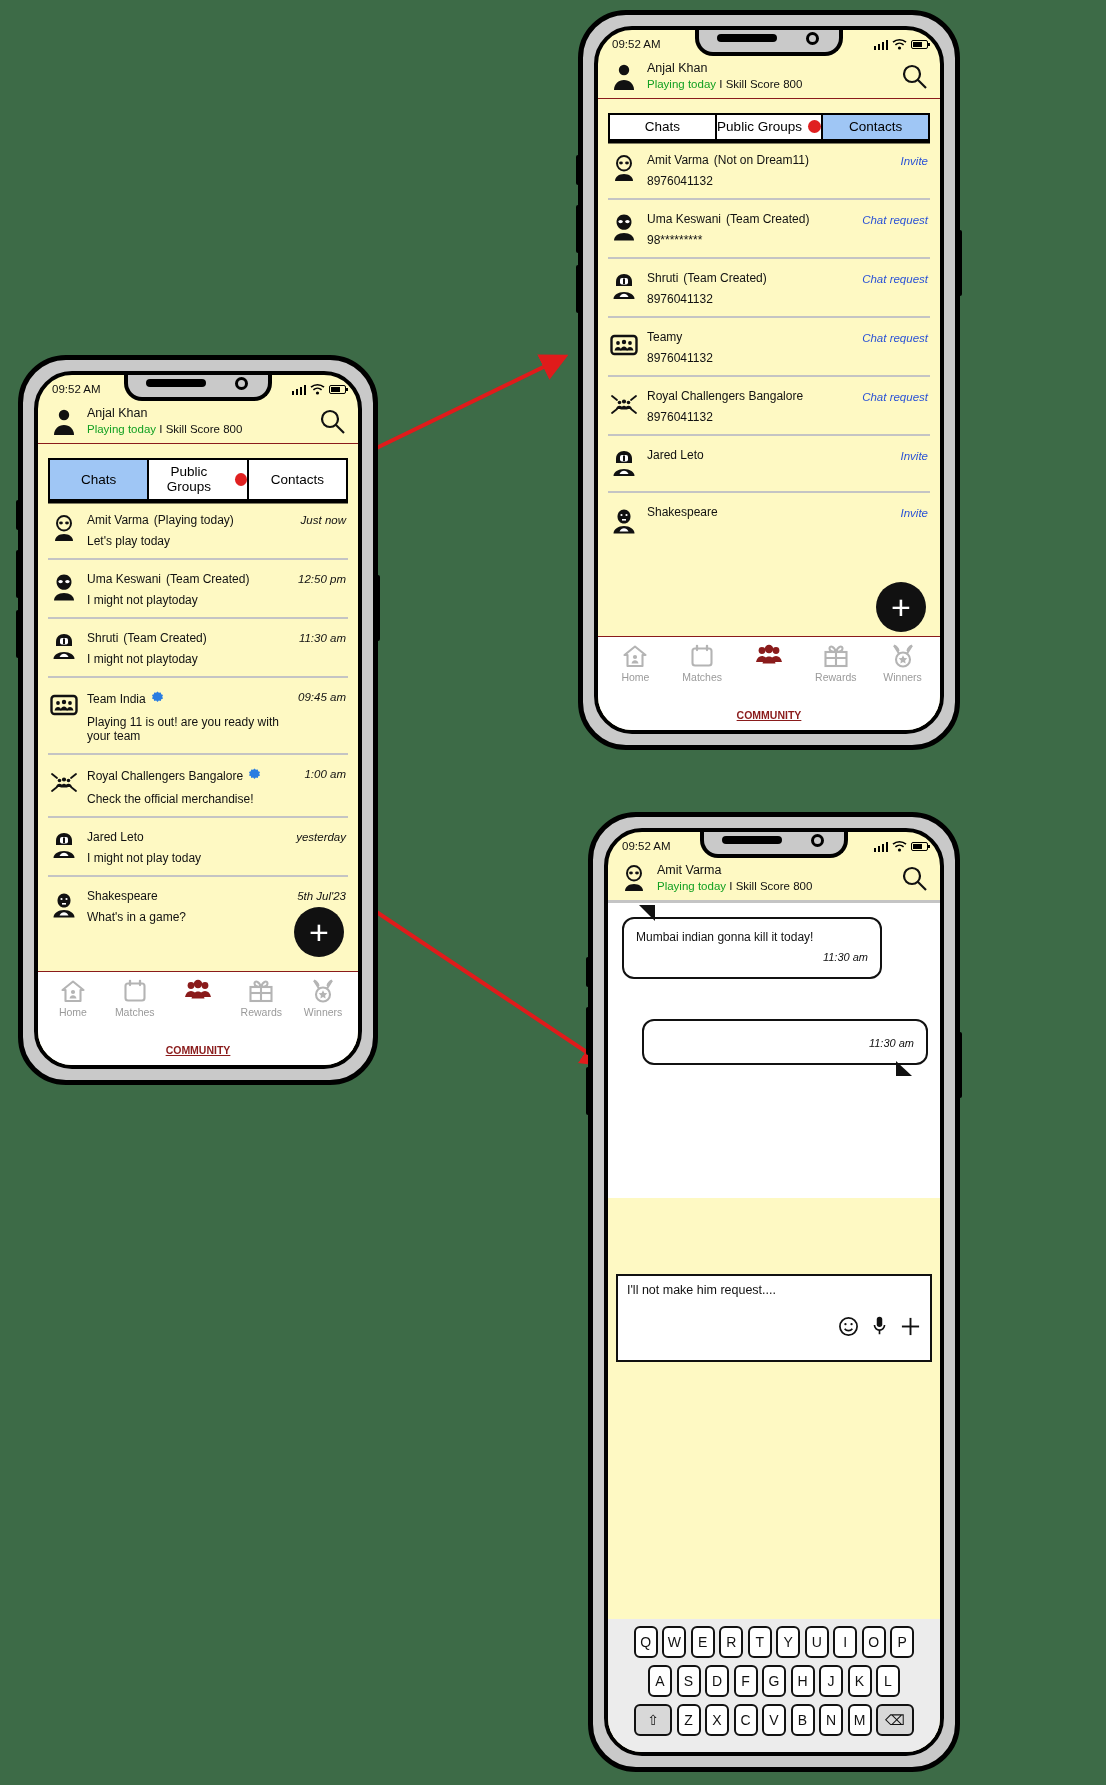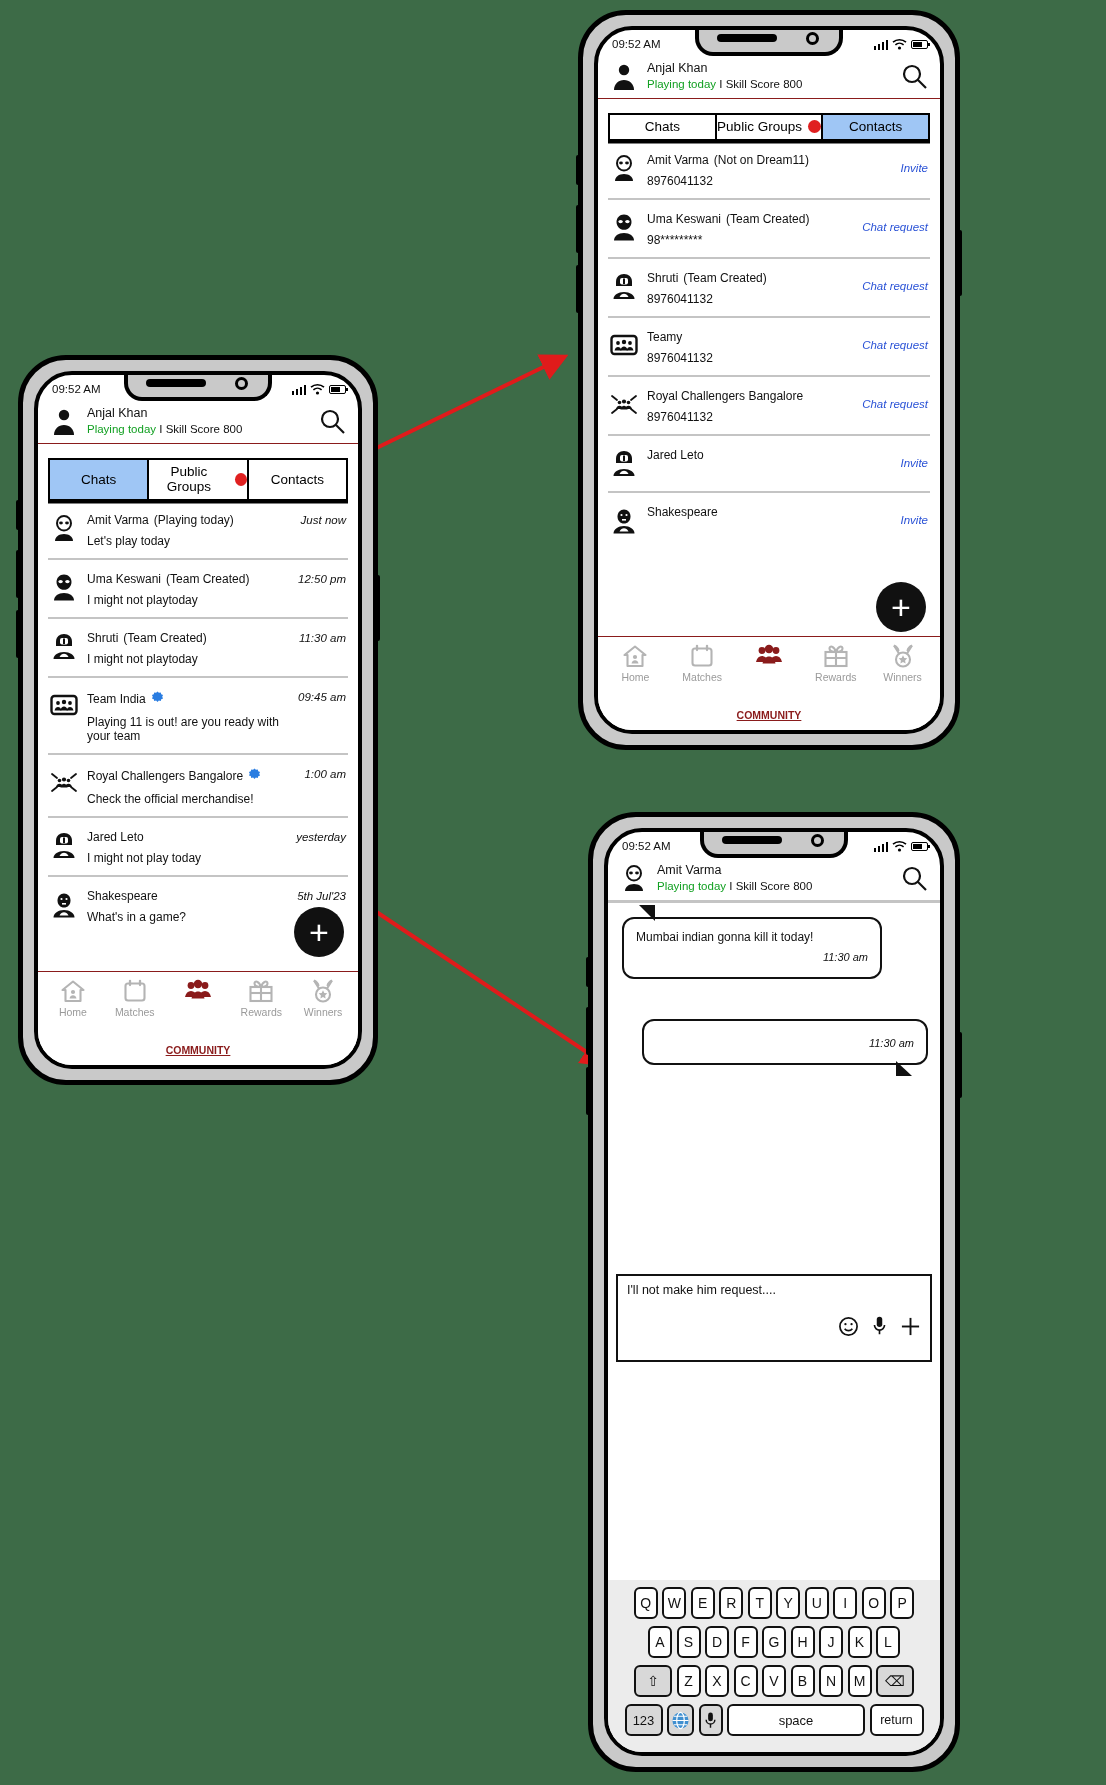--- a/index.html
+++ b/index.html
@@ -4,21 +4,21 @@
 <style>
   html,body{margin:0;padding:0;}
   body{
     width:1106px;height:1785px;position:relative;
     background:#3d6b47;
     font-family:"Liberation Sans", sans-serif;
     overflow:hidden;
   }
   
   .phone{position:absolute;border:5px solid #000;border-radius:48px;background:#c9c9c9;box-sizing:border-box;}
-  .phone-inner{position:absolute;inset:11px;border:4px solid #000;border-radius:38px;background:#ffffff;overflow:hidden;box-sizing:border-box;}
+  .phone-inner{position:absolute;inset:11px;border:4px solid #000;border-radius:38px;background:#fef9c3;overflow:hidden;box-sizing:border-box;}
   .notch{position:absolute;top:-4px;left:50%;transform:translateX(-50%);width:148px;height:30px;background:#c9c9c9;
          border:4px solid #000;border-top:none;border-radius:0 0 18px 18px;z-index:5;box-sizing:border-box;}
   .notch .speaker{position:absolute;left:18px;top:8px;width:60px;height:8px;background:#000;border-radius:5px;}
   .notch .cam{position:absolute;right:20px;top:6px;width:13px;height:13px;border:3px solid #000;border-radius:50%;box-sizing:border-box;}
   .sidebtn{position:absolute;background:#000;border-radius:2px;}
 
   
   .statusbar{height:26px;display:flex;align-items:center;justify-content:space-between;padding:2px 12px 0 14px;font-size:11.5px;color:#111;box-sizing:border-box;}
   .sb-right{display:flex;align-items:center;gap:4px;}
   .bars{display:flex;align-items:flex-end;gap:1.5px;height:11px;}
@@ -47,21 +47,21 @@
   
   .list{padding:0 10px;}
   .row{display:flex;align-items:flex-start;padding:12px 2px 10px 2px;border-bottom:2.5px solid #c4c4c4;gap:9px;position:relative;}
   .row:last-child{border-bottom:none;}
   .av{width:28px;height:28px;flex:0 0 28px;margin-top:1px;}
   .rbody{flex:1;min-width:0;}
   .rtop{display:flex;align-items:center;gap:5px;}
   .rname{font-size:12px;color:#111;white-space:nowrap;}
   .rsub{font-size:12px;color:#111;margin-top:7px;}
   .rtime{font-size:11.5px;font-style:italic;color:#111;white-space:nowrap;margin-top:1px;}
-  .raction{font-size:11.5px;font-style:italic;color:#2a52d6;white-space:nowrap;margin-top:9px;}
+  .raction{font-size:11.5px;font-style:italic;color:#2a52d6;white-space:nowrap;margin-top:2px;}
   .verif{width:13px;height:13px;flex:0 0 13px;}
 
   
   .fab{position:absolute;width:50px;height:50px;border-radius:50%;background:#111;color:#fff;
        display:flex;align-items:center;justify-content:center;font-size:34px;line-height:0;font-weight:300;}
 
   
   .botnav{position:absolute;left:0;right:0;bottom:0;background:#fff;border-top:1.5px solid #8a1b1b;
           display:flex;padding:7px 4px 9px 4px;box-sizing:border-box;}
   .nav{flex:1;display:flex;flex-direction:column;align-items:center;gap:3px;}
@@ -735,36 +735,15 @@
           <div class="key wide shade">⇧</div>
           <div class="key ">Z</div>
           <div class="key ">X</div>
           <div class="key ">C</div>
           <div class="key ">V</div>
           <div class="key ">B</div>
           <div class="key ">N</div>
           <div class="key ">M</div>
           <div class="key wide shade">⌫</div>
         </div>
-      <div class="kbrow" id="kbr4">
-          <div class="key n123 shade">123</div>
-          <div class="key shade">
-            <svg width="19" height="19" viewBox="0 0 20 20">
-              <circle cx="10" cy="10" r="8.5" fill="#3f8fd0"></circle>
-              <ellipse cx="10" cy="10" rx="4" ry="8.5" fill="none" stroke="#fff" stroke-width="1.3"></ellipse>
-              <line x1="1.5" y1="10" x2="18.5" y2="10" stroke="#fff" stroke-width="1.3"></line>
-              <line x1="3" y1="5.5" x2="17" y2="5.5" stroke="#fff" stroke-width="1.1"></line>
-              <line x1="3" y1="14.5" x2="17" y2="14.5" stroke="#fff" stroke-width="1.1"></line>
-            </svg>
-          </div>
-          <div class="key shade">
-            <svg width="13" height="19" viewBox="0 0 16 24">
-              <rect x="5" y="2" width="6" height="11" rx="3" fill="#111"></rect>
-              <path d="M2.5 11a5.5 5.5 0 0 0 11 0" fill="none" stroke="#111" stroke-width="1.8"></path>
-              <line x1="8" y1="16.5" x2="8" y2="21" stroke="#111" stroke-width="1.8"></line>
-            </svg>
-          </div>
-          <div class="key space">space</div>
-          <div class="key ret">return</div>
-        </div>
     </div>
   </div>
 </div>
 
 </body></html>

